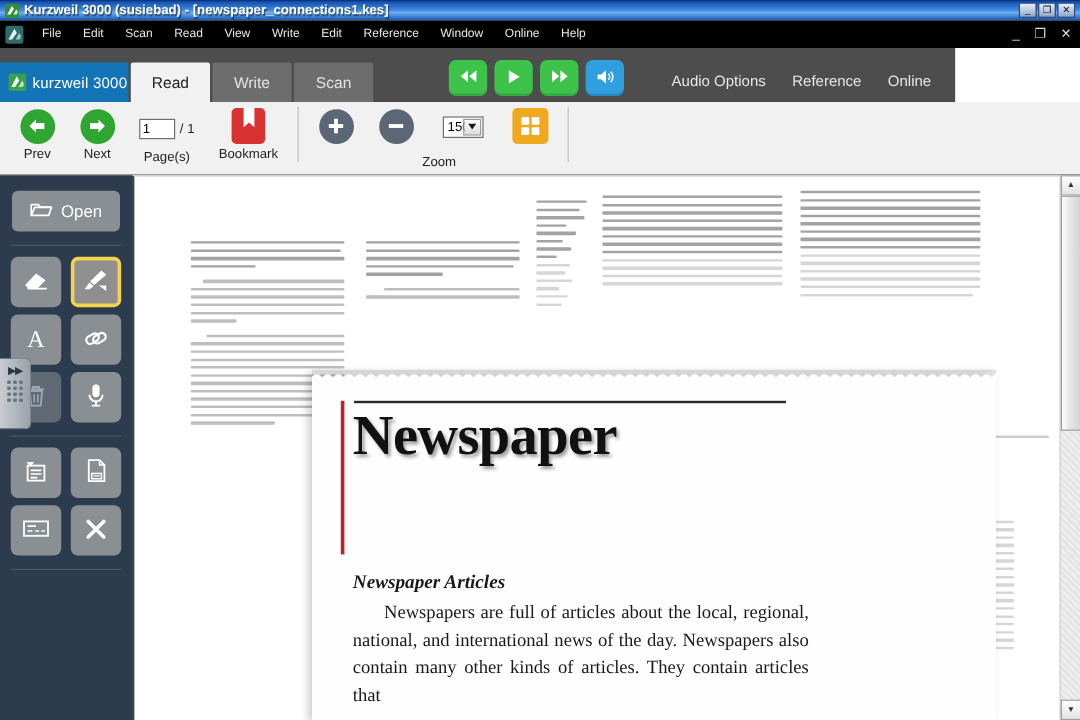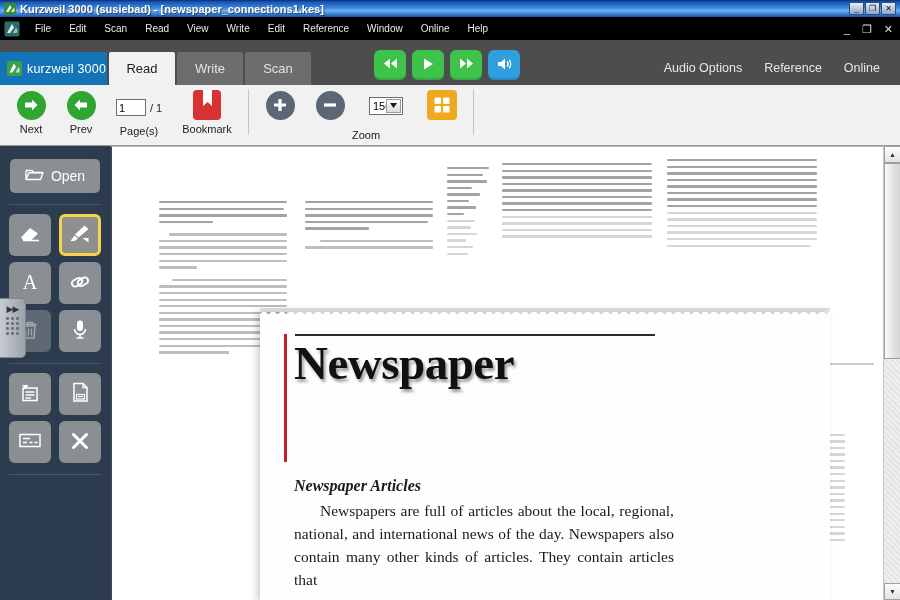--- a/index.html
+++ b/index.html
@@ -41,21 +41,21 @@
   }
   .menu-appicon{ width:16px;height:16px;margin:0 6px 0 4px;flex:0 0 auto;}
   .menu-item{
     color:#e8e8e8; font-size:10px; padding:3px 9px; white-space:nowrap; cursor:default;
   }
   .mdi-btns{ margin-left:auto; display:flex; align-items:center; gap:12px; padding-right:7px;}
   .mdi-btn{ color:#dcdcdc; font-size:11px; line-height:10px; font-family:"Liberation Sans",sans-serif;}
 
   
   .tabstrip{
-    position:absolute;left:0;top:40px;width:900px;height:45px;
+    position:absolute;left:0;top:40px;width:796px;height:45px;
     background:#4d4d4d; display:flex; align-items:flex-end;
   }
   .brand{
     width:107px;height:33px;background:#1474b8;color:#fff;
     display:flex;align-items:center; gap:5px; padding-left:7px;
     font-size:12.5px; letter-spacing:.2px;
   }
   .brand-logo{width:15px;height:15px;flex:0 0 auto;}
   .tab{
     height:33px; min-width:66px; padding:0 14px;
@@ -342,35 +342,35 @@
     </div>
   </div>
 
   <div class="ribbon">
 
     <div class="rgroup" style="margin-left:6px;">
       <div class="ritem">
         <span class="ricon">
           <span class="circ green">
             <svg width="16" height="14" viewBox="0 0 16 14">
-                <path d="M9 1.5 L14.5 7 L9 12.5 V9.5 H2 V4.5 H9 Z" fill="#fff"></path>
+                <path d="M7 1.5 L1.5 7 L7 12.5 V9.5 H14 V4.5 H7 Z" fill="#fff"></path>
               </svg>
           </span>
         </span>
-        <span class="rlabel">Next</span>
+        <span class="rlabel">Prev</span>
       </div>
       <div class="ritem">
         <span class="ricon">
           <span class="circ green">
             <svg width="16" height="14" viewBox="0 0 16 14">
-                <path d="M7 1.5 L1.5 7 L7 12.5 V9.5 H14 V4.5 H7 Z" fill="#fff"></path>
+                <path d="M9 1.5 L14.5 7 L9 12.5 V9.5 H2 V4.5 H9 Z" fill="#fff"></path>
               </svg>
           </span>
         </span>
-        <span class="rlabel">Prev</span>
+        <span class="rlabel">Next</span>
       </div>
       <div class="ritem" style="width:66px;">
         <span class="pagebox">
           <input class="pageinput" value="1" style="">
           <span class="pagetot">/ 1</span>
         </span>
         <span class="rlabel" style="margin-top:9px;">Page(s)</span>
       </div>
       <div class="ritem" style="width:70px;">
         <span class="ricon">

